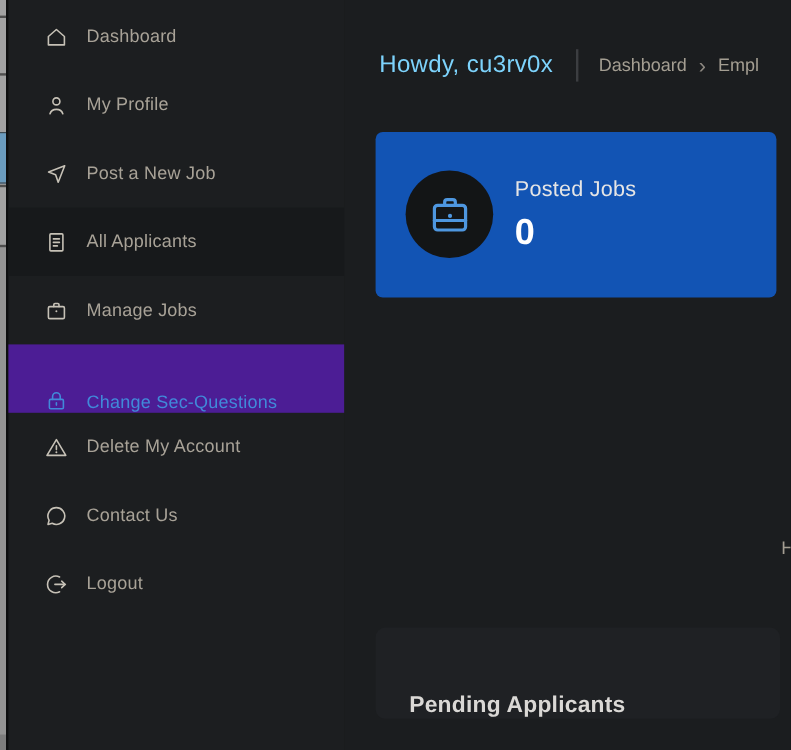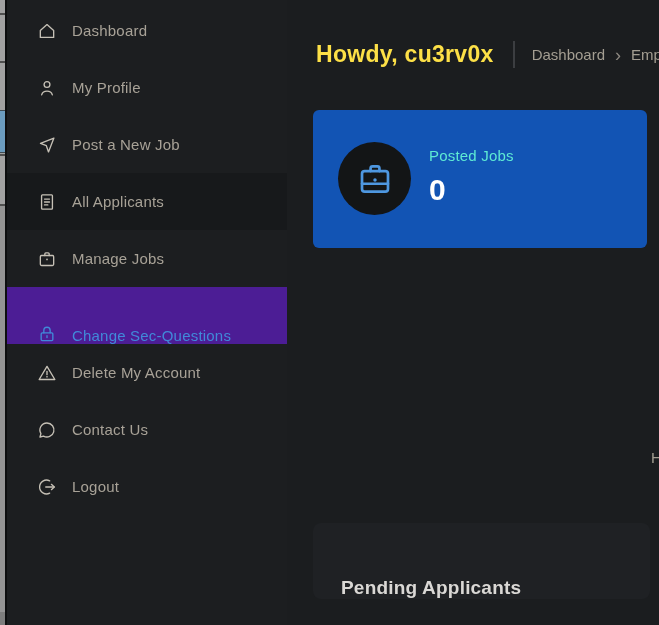--- a/index.html
+++ b/index.html
@@ -35,33 +35,33 @@
   .badge{
     margin-left:13px;min-width:29px;height:29px;border-radius:50%;
     background:#8e1014;color:#ffffff;display:flex;align-items:center;justify-content:center;
     font-size:15px;line-height:1;
   }
 
   
   .main{position:absolute;left:287px;top:0;width:372px;height:625px;overflow:hidden;background:#1b1d1f;}
 
   .page-header{position:absolute;left:29px;top:41px;display:flex;align-items:center;}
-  .greeting{font-size:23px;font-weight:700;color:#fde047;margin:0;letter-spacing:.3px;white-space:nowrap;}
+  .greeting{font-size:20px;font-weight:400;color:#7dd3fc;margin:0;letter-spacing:.3px;white-space:nowrap;}
   .vdiv{width:2px;height:27px;background:#3c3e41;margin:0 17px 0 19px;}
   .breadcrumb{display:flex;align-items:center;font-size:15px;color:#a49e92;gap:10px;white-space:nowrap;}
   .crumb-sep{color:#8d8881;font-size:18px;line-height:1;}
 
   .stat-card{position:absolute;left:26px;top:110px;width:334px;height:138px;background:#1254b4;border-radius:6px;cursor:pointer;}
   .stat-circle{
     position:absolute;left:25px;top:32px;width:73px;height:73px;border-radius:50%;
     background:#131516;display:flex;align-items:center;justify-content:center;color:#4e97e0;
   }
   .stat-circle svg{width:38px;height:38px;stroke:currentColor;fill:none;stroke-width:1.7;stroke-linecap:round;}
   .stat-info{position:absolute;left:116px;top:37px;}
-  .stat-label{font-size:15px;color:#5eead4;letter-spacing:.2px;}
+  .stat-label{font-size:18px;color:#e5e5e5;letter-spacing:.2px;}
   .stat-value{font-size:30px;font-weight:700;color:#ffffff;margin-top:9px;}
 
   .fragment{position:absolute;left:364px;top:449px;font-size:15px;color:#a49e92;white-space:nowrap;}
 
   .pending-card{
     position:absolute;left:26px;top:523px;width:337px;height:76px;background:#1f2124;
     border-radius:8px;display:flex;align-items:flex-end;padding-left:28px;box-sizing:border-box;
   }
   .pending-title{font-size:19px;font-weight:700;color:#dad8d5;letter-spacing:.2px;white-space:nowrap;}
 </style>

